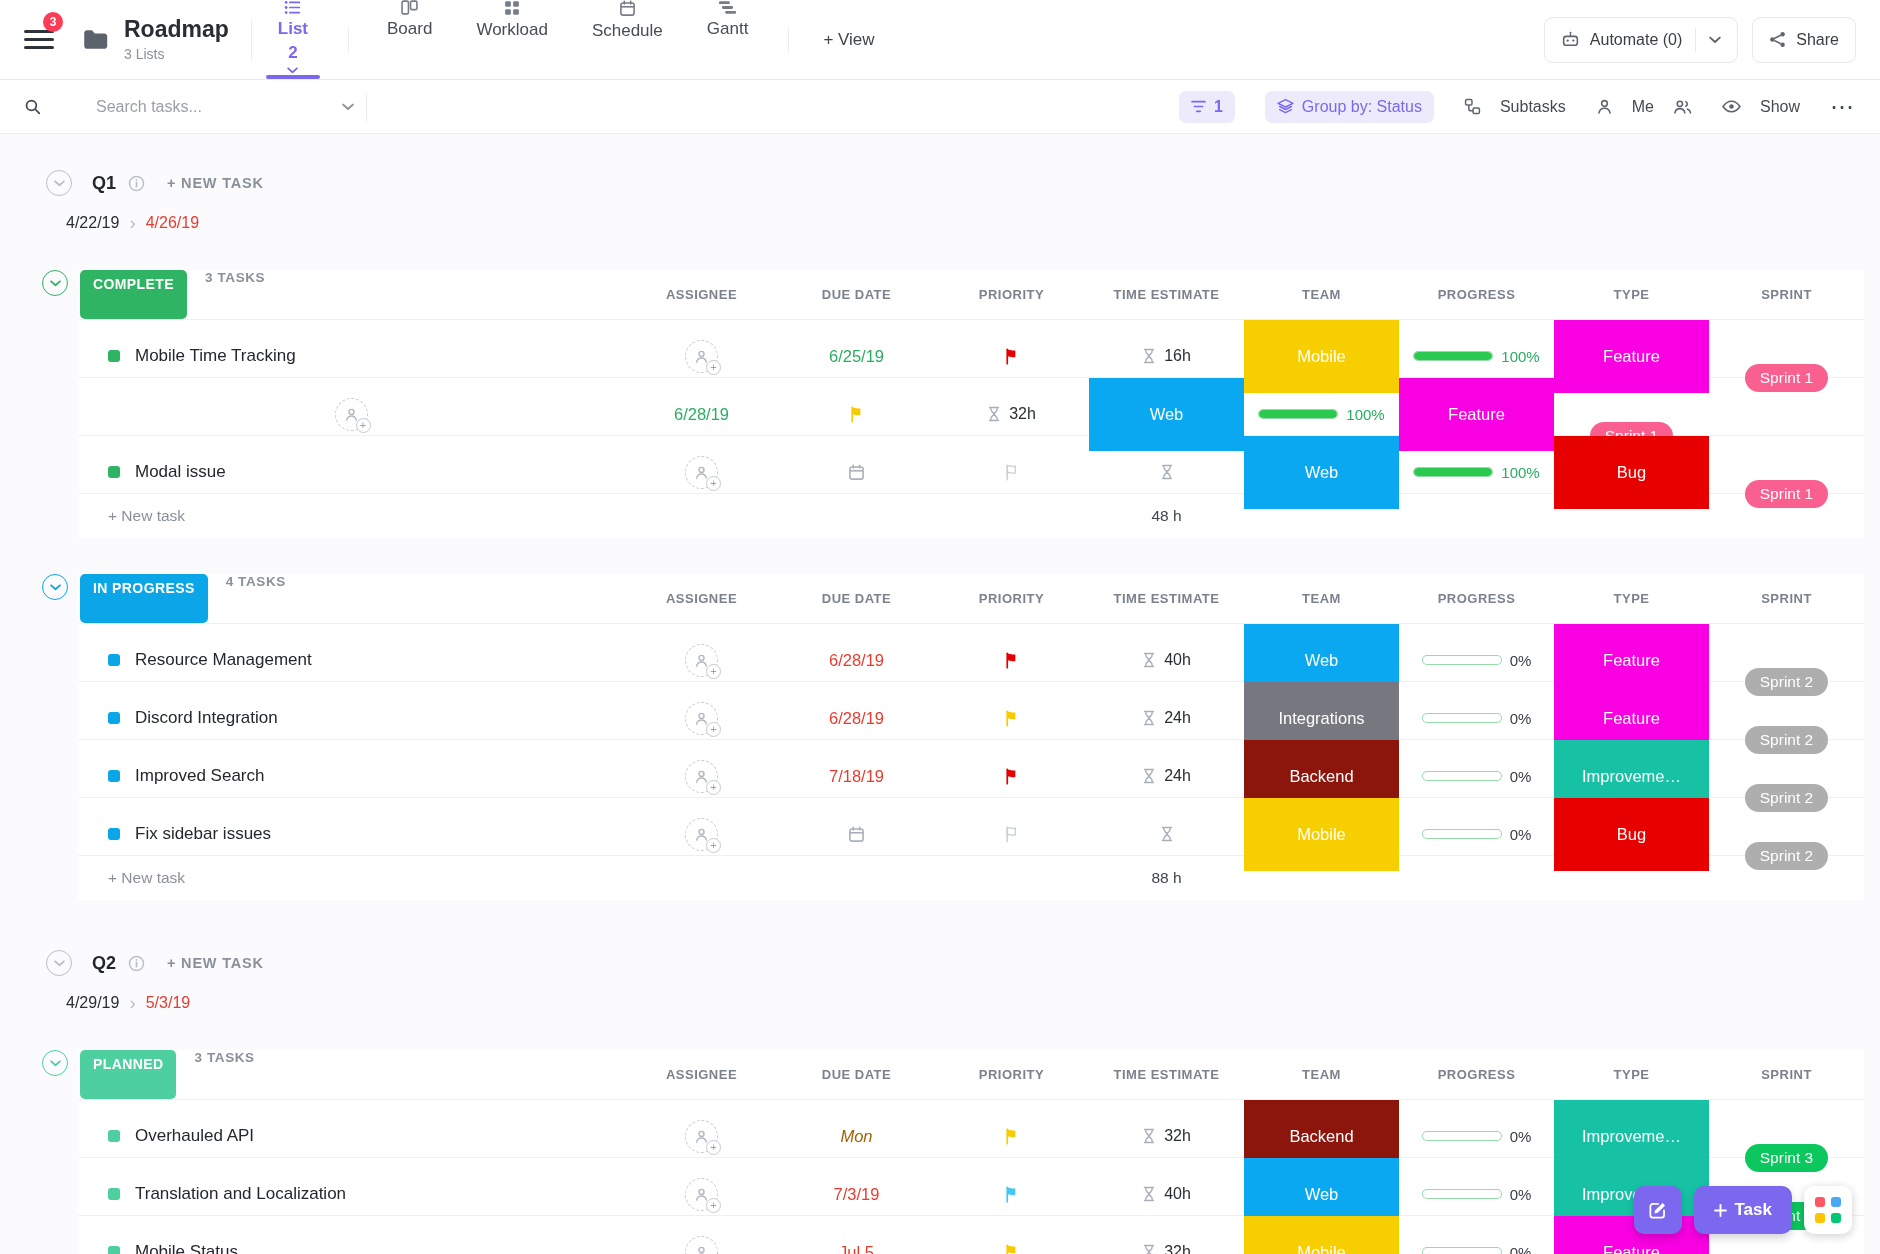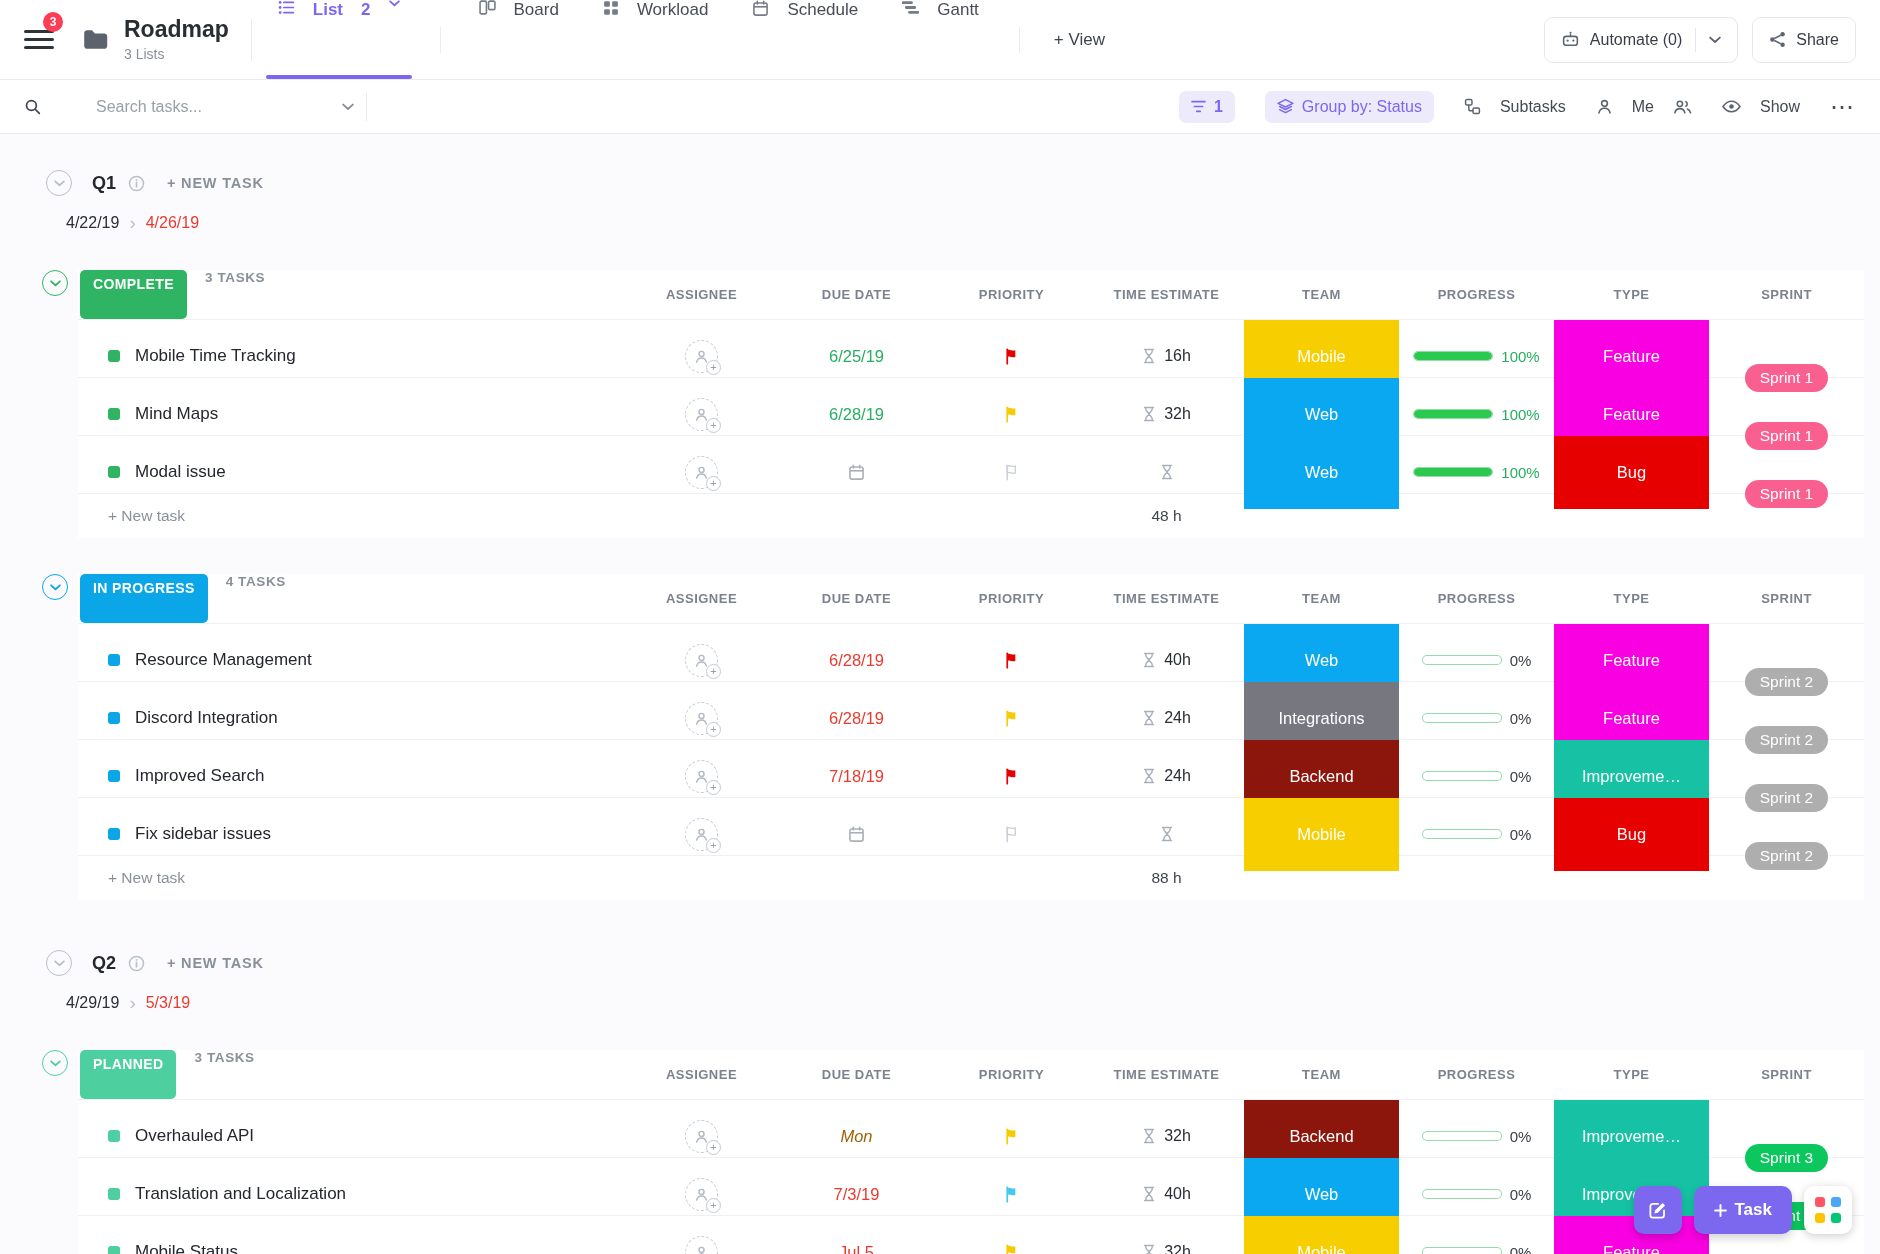--- a/index.html
+++ b/index.html
@@ -13,22 +13,22 @@
   .burger { position:relative; width:30px; cursor:pointer; flex:0 0 auto; }
   .burger i { display:block; height:3px; background:#2f333a; border-radius:2px; margin:5px 0; }
   .menu-badge { position:absolute; top:-13px; right:-9px; min-width:20px; height:20px; border-radius:10px;
     color:#fff; font-size:12px; font-weight:bold; display:flex; align-items:center; justify-content:center; padding:0 5px; }
   .proj { display:flex; align-items:center; gap:16px; margin-left:28px; }
   .folder { color:#5d636d; }
   .ptitle { font-size:23px; font-weight:bold; line-height:1.1; }
   .psub { font-size:14px; color:#8a909a; margin-top:4px; }
   .vdiv { width:1px; height:42px; background:#e9ebf0; margin:0 22px; flex:0 0 auto; }
   .tabs { display:flex; align-items:center; height:100%; }
-  .tab { display:flex; gap:18px; padding:0 4px; margin-right:36px; height:100%;
-    position:relative; color:#474c55; font-size:17px; cursor:pointer; white-space:nowrap; }
+  .tab { display:flex; align-items:center; gap:4px; padding:0 4px; margin-right:36px; height:100%;
+    position:relative; color:#474c55; font-size:17px; cursor:pointer; white-space:nowrap;flex-direction:column; }
   .tab svg { color:#767c87; }
   .tab.active { color:#7b68ee; font-weight:bold; }
   .tab.active svg { color:#7b68ee; }
   .tab.active::after { content:""; position:absolute; left:-8px; right:-8px; bottom:0; height:4px;
     background:#7b68ee; border-radius:3px; }
   .tabdiv { width:1px; height:26px; background:#e9ebf0; margin-right:34px; }
   .addview { display:flex; gap:9px; align-items:center; font-size:17px; color:#3f444d; cursor:pointer; white-space:nowrap; }
   .topbar-right { margin-left:auto; display:flex; gap:14px; }
   .btn { display:flex; align-items:center; gap:10px; height:46px; padding:0 16px; border:1px solid #e4e7ec;
     border-radius:9px; font-size:16px; color:#383d46; background:#fff; cursor:pointer; white-space:nowrap; }
@@ -428,24 +428,20 @@
           </div>
         <div class="tagcell">
             <span class="tag" style="background-color: rgb(249, 0, 227);">Feature</span>
           </div>
         <div class="center">
             <span class="sprint" style="background-color: rgb(249, 96, 143);">Sprint 1</span>
           </div>
       </div>
 
       <div class="row-grid g-row">
-        <div class="name-cell">
-          <span class="sq" style="background-color: rgb(46, 180, 99);"></span>
-          <span class="tname">Mind Maps</span>
-        </div>
         <div class="center">
             <span class="assignee">
               <svg width="15" height="15">
                 <use href="#s-person"></use>
               </svg>
               <i class="plus">+</i>
             </span>
           </div>
         <div class="center">
             <span class="due" style="color: rgb(39, 174, 96);">6/28/19</span>

